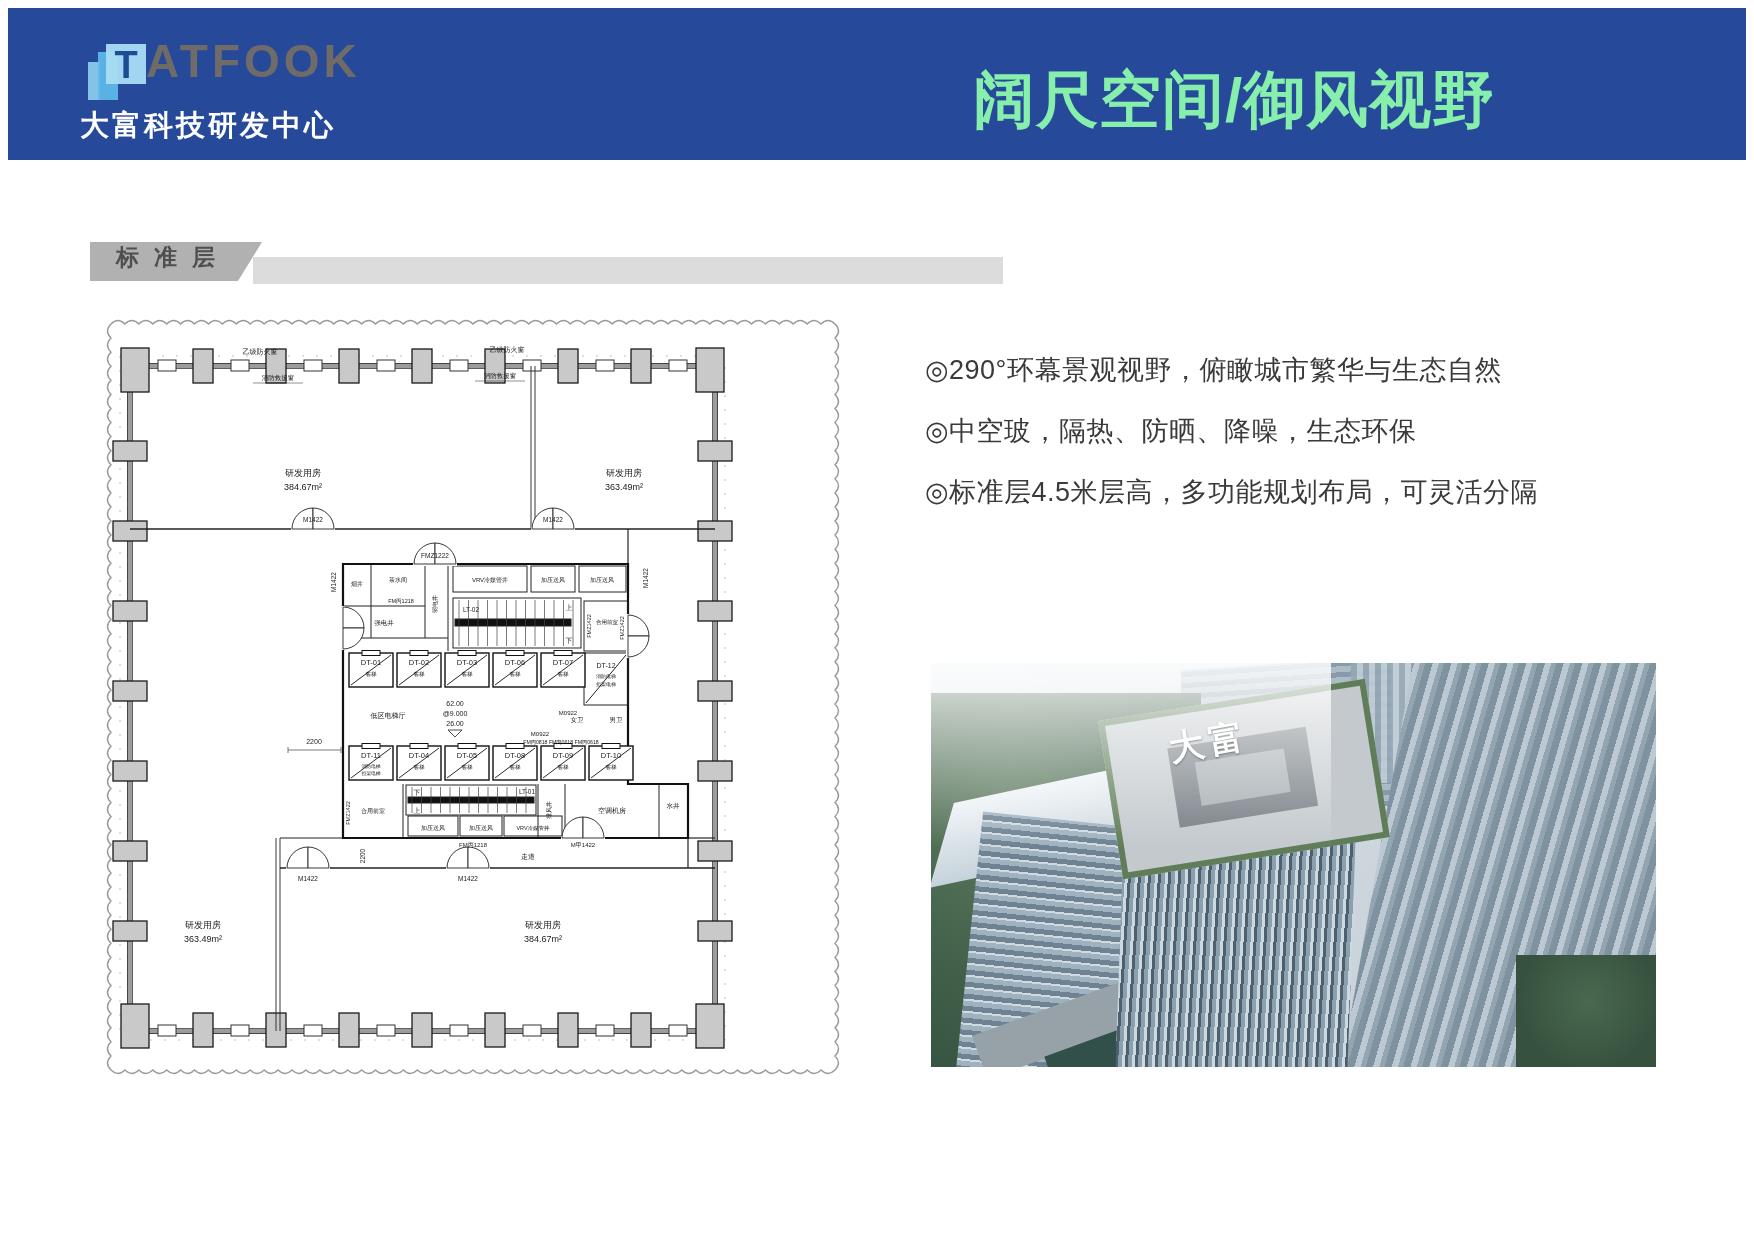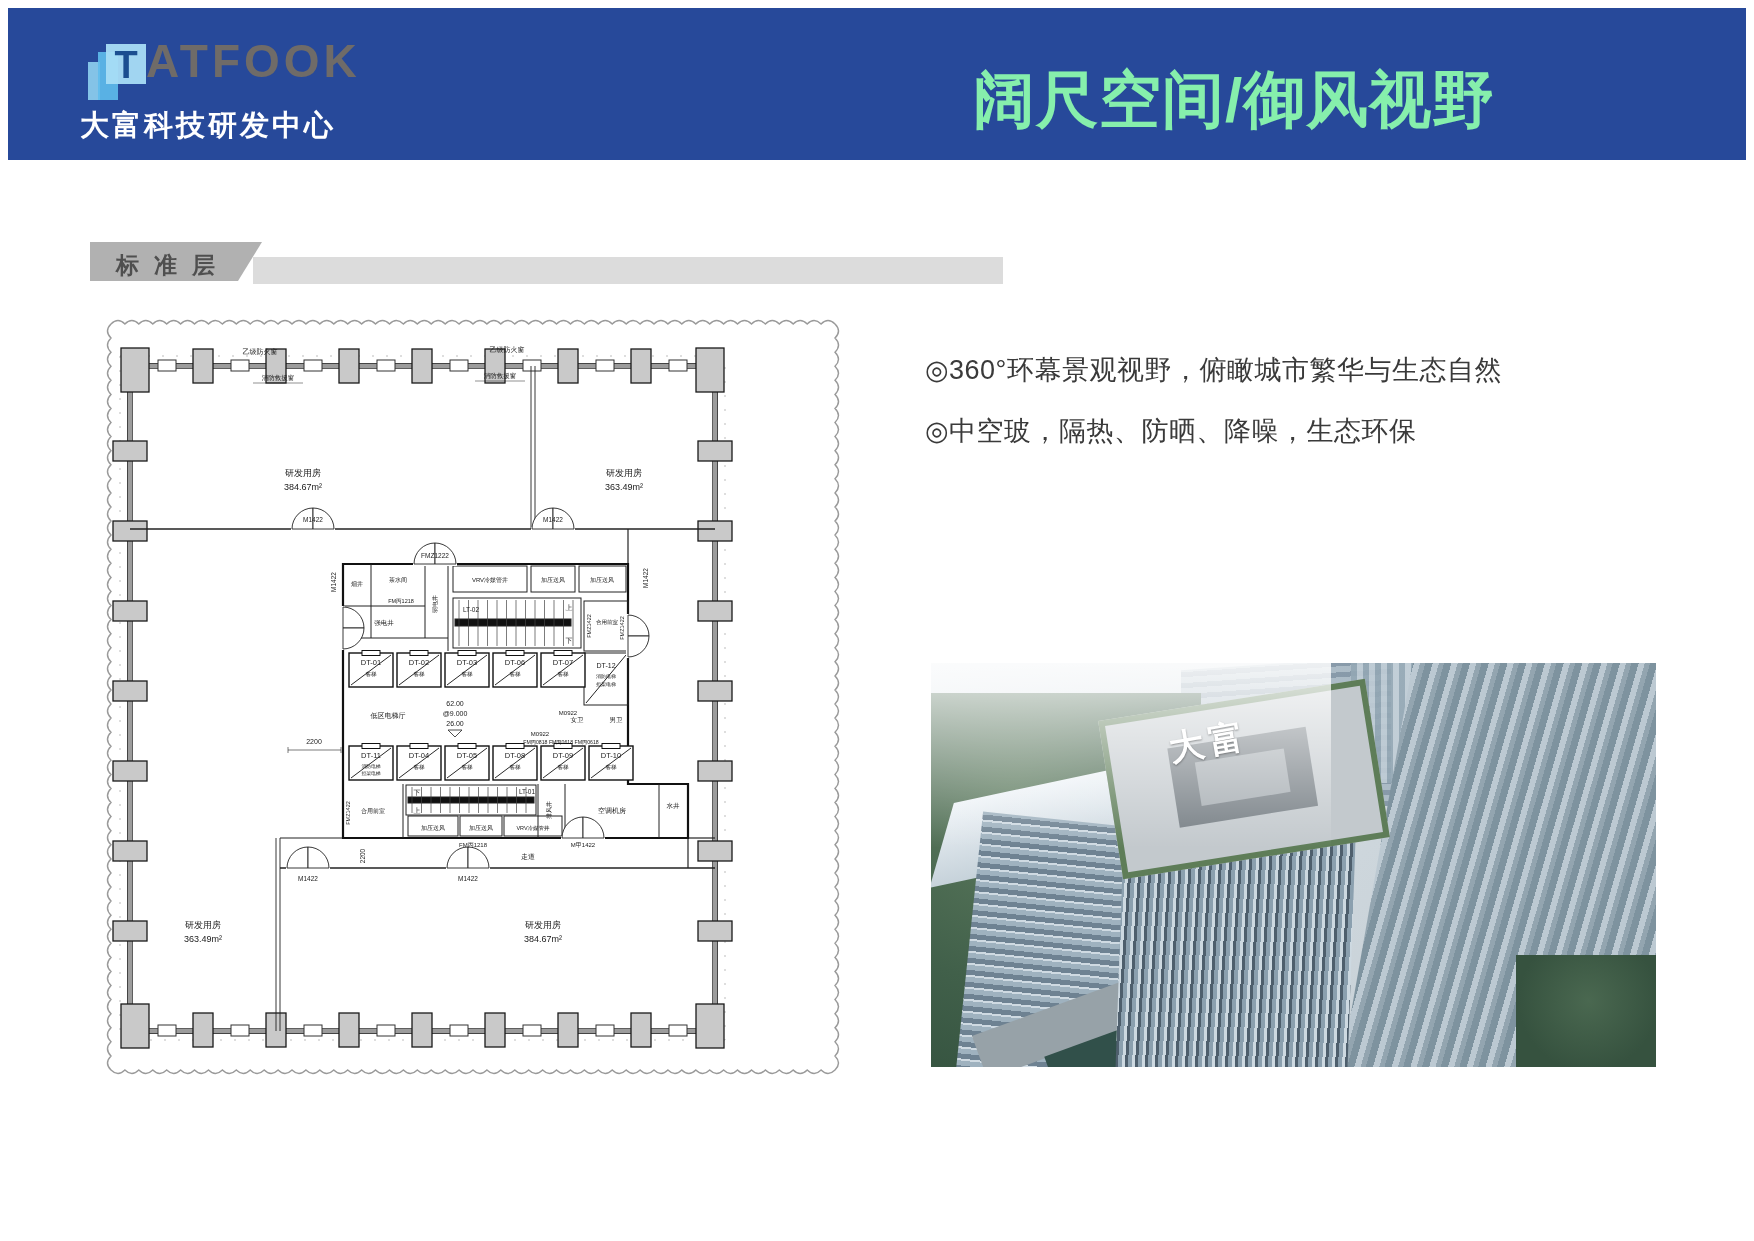--- a/index.html
+++ b/index.html
@@ -14,21 +14,21 @@
   .logo-rest{font-size:46px;font-weight:700;color:#6F6B68;letter-spacing:4px;line-height:1;
              margin-left:-6px;margin-bottom:22px}
   .logo-sub{position:absolute;left:72px;top:98px;font-size:29px;font-weight:700;color:#ffffff;letter-spacing:3px}
   .hdr-title{position:absolute;left:965px;top:50px;width:560px;font-size:62px;font-weight:900;
              color:#86efac;letter-spacing:1px;white-space:nowrap}
 
   
   .sec-strip{position:absolute;left:253px;top:257px;width:750px;height:27px;background:#DCDCDC}
   .sec-tab{position:absolute;left:90px;top:242px;width:172px;height:39px;background:#B1B1B1;
            clip-path:polygon(0 0,100% 0,calc(100% - 24px) 100%,0 100%);
-           display:flex;align-items:flex-end}
+           display:flex;align-items:flex-start}
   .sec-tab span{font-size:23px;font-weight:700;color:#4F4F4F;letter-spacing:15px;padding-left:26px;white-space:nowrap}
 
   
   .plan-panel{position:absolute;left:103px;top:316px;width:740px;height:762px}
   .plan-panel svg{width:740px;height:762px;display:block}
   .plan-panel text{font-family:"Liberation Sans","DejaVu Sans",sans-serif;fill:#1a1a1a;text-anchor:middle}
 
   
   .features{position:absolute;left:925px;top:352px;width:600px}
   .feature{font-size:27px;color:#3A3A3A;letter-spacing:.5px;margin-bottom:33px;height:28px;white-space:nowrap}
@@ -356,22 +356,23 @@
     <text x="370" y="531" font-size="6">FM丙1218</text>
     <text x="425" y="543" font-size="7">走道</text>
     <text x="262" y="540" font-size="6.5" transform="rotate(-90 262 540)">2200</text>
     <text x="205" y="565" font-size="6.5">M1422</text>
     <text x="365" y="565" font-size="6.5">M1422</text>
   </g>
 </svg>
 </div>
 
 <div class="features">
-  <div class="feature">◎360°环幕景观视野，俯瞰城市繁华与生态自然</div>
+  <div class="feature">◎290°环幕景观视野，俯瞰城市繁华与生态自然</div>
   <div class="feature">◎中空玻，隔热、防晒、降噪，生态环保</div>
+  <div class="feature">◎标准层4.5米层高，多功能规划布局，可灵活分隔</div>
 </div>
 
 <div class="photo">
   <div class="ph-skyline-a"></div>
   <div class="ph-skyline-b"></div>
   <div class="ph-skyline-c"></div>
   <div class="ph-green-left"></div>
   <div class="ph-left-roof"></div>
   <div class="ph-left-tower"></div>
   <div class="ph-road"></div>

